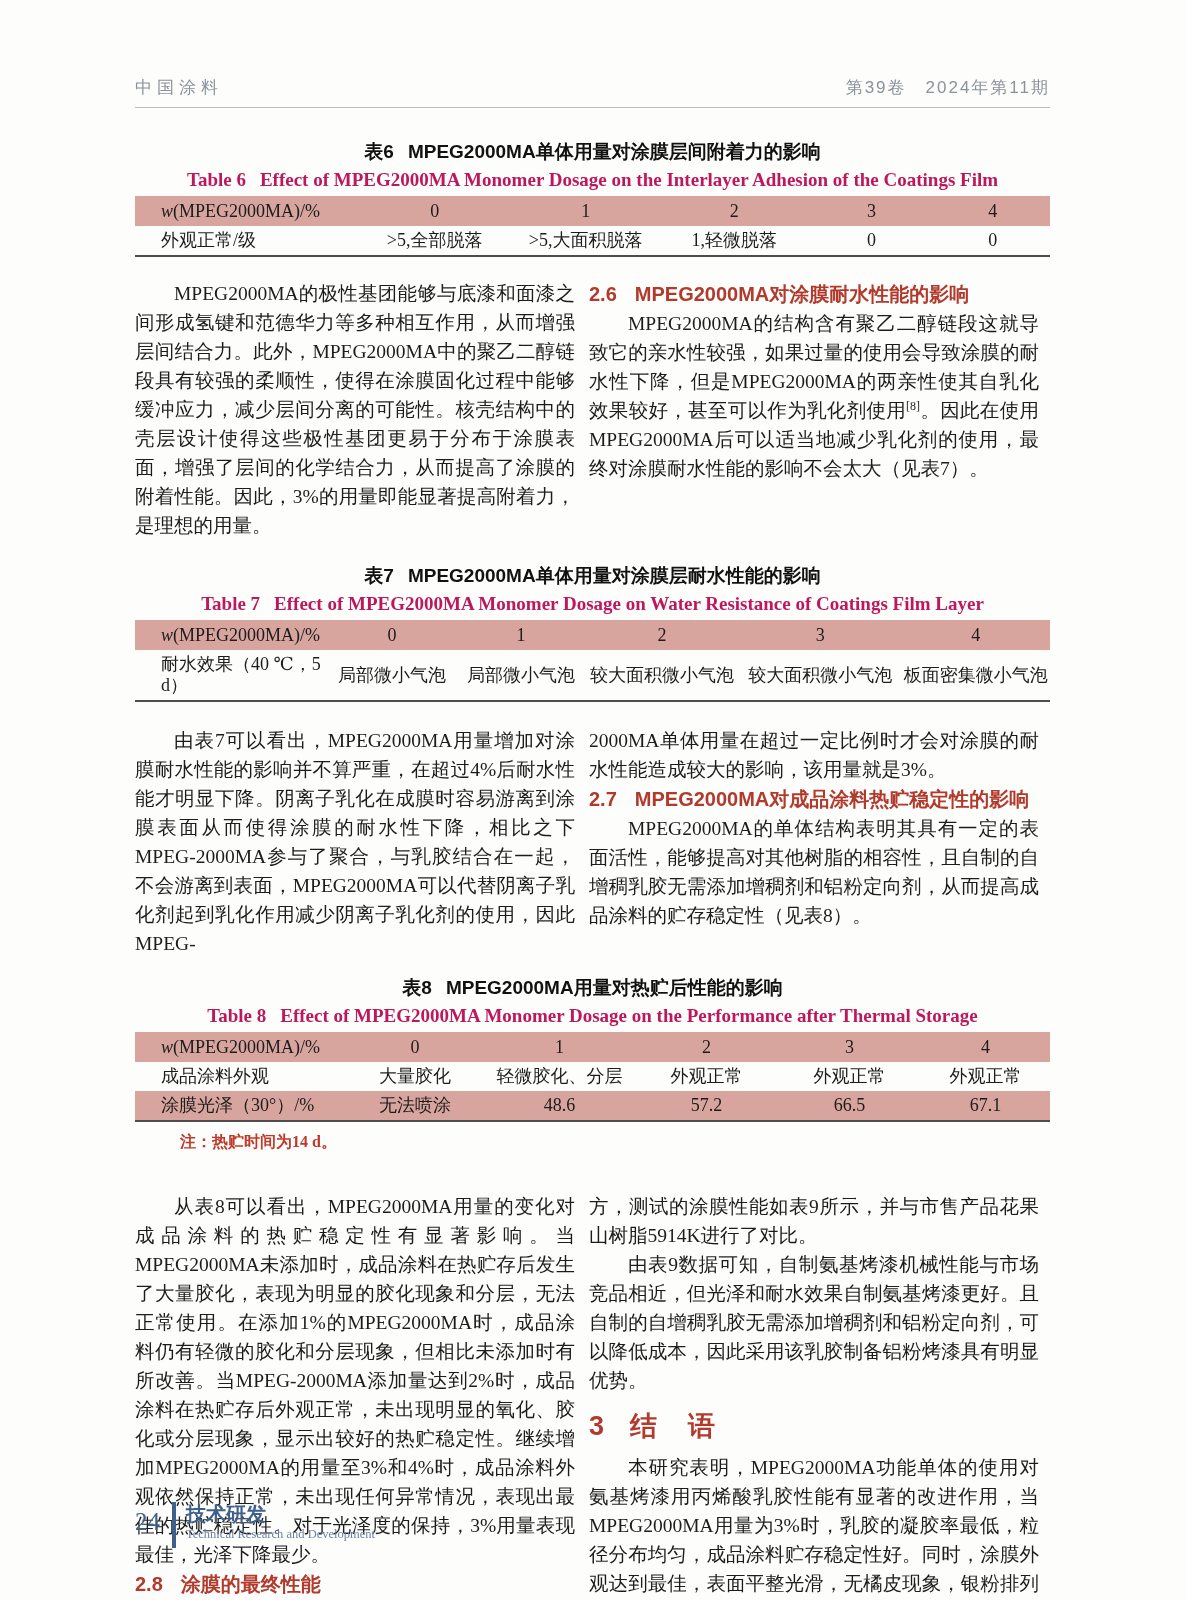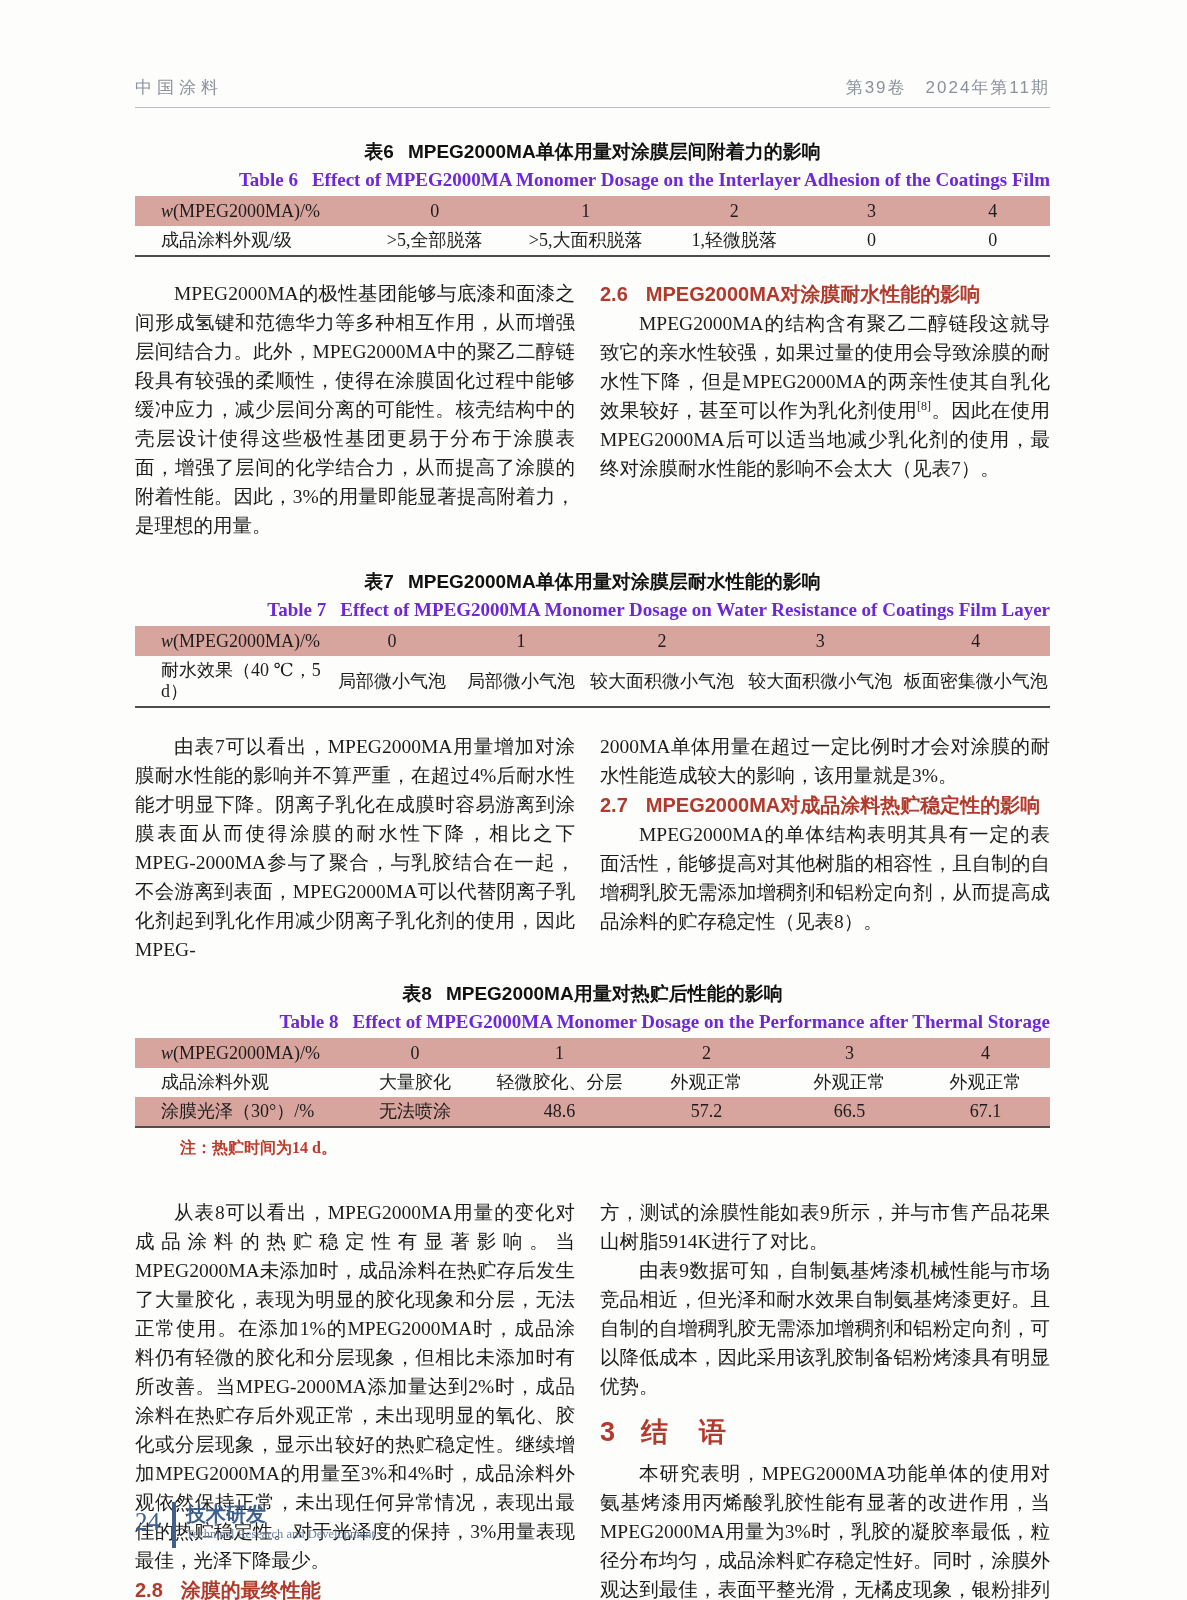--- a/index.html
+++ b/index.html
@@ -27,35 +27,35 @@
   }
   .runhead .jrnl{letter-spacing:5px;}
   .runhead .iss{letter-spacing:2px;}
   
   .cap-cn{
     margin-top:32px;text-align:center;
     font-family:"Liberation Sans","DejaVu Sans",sans-serif;
     font-weight:bold;font-size:19px;line-height:24px;color:#111;
   }
   .cap-en{
-    margin-top:4px;text-align:right;
-    font-weight:bold;font-size:19px;line-height:24px;color:#6d28d9;
+    margin-top:4px;text-align:center;
+    font-weight:bold;font-size:19px;line-height:24px;color:#be185d;
   }
   .cap-cn .cap-label{margin-right:14px;}
   .cap-en .cap-label{margin-right:14px;}
   
   table{width:100%;border-collapse:collapse;table-layout:fixed;margin-top:4px;}
   td{font-size:18px;line-height:21px;padding:4px 2px;text-align:center;vertical-align:middle;}
   td.lbl{text-align:left;padding-left:26px;}
   tr.hdr td{background:#d7a49e;height:22px;}
   tr.last td{border-bottom:2px solid #4d4d4d;}
   tr.pinkrow td{background:#d7a49e;}
   .ital{font-style:italic;}
   
-  .cols{display:flex;gap:25px;}
+  .cols{display:flex;gap:14px;}
   .colL{width:440px;flex:none;}
   .colR{width:450px;flex:none;}
   p.body{
     margin:0;font-size:19.5px;line-height:29px;
     text-align:justify;
   }
   p.indent{text-indent:2em;}
   sup{font-size:12px;line-height:0;}
   h3.sec{
     margin:0;padding:0;
@@ -120,21 +120,21 @@
     <tbody>
         <tr class="hdr">
       <td class="lbl"><span class="ital">w</span><span>(MPEG2000MA)/%</span></td>
       <td>0</td>
       <td>1</td>
       <td>2</td>
       <td>3</td>
       <td>4</td>
     </tr>
     <tr class="last">
-      <td class="lbl">成品涂料外观/级</td>
+      <td class="lbl">外观正常/级</td>
       <td>&gt;5,全部脱落</td>
       <td>&gt;5,大面积脱落</td>
       <td>1,轻微脱落</td>
       <td>0</td>
       <td>0</td>
     </tr>
   </tbody>
     </table>
 
   <div class="spacer22"></div>
@@ -144,21 +144,21 @@
       <p class="body indent">MPEG2000MA的极性基团能够与底漆和面漆之间形成氢键和范德华力等多种相互作用，从而增强层间结合力。此外，MPEG2000MA中的聚乙二醇链段具有较强的柔顺性，使得在涂膜固化过程中能够缓冲应力，减少层间分离的可能性。核壳结构中的壳层设计使得这些极性基团更易于分布于涂膜表面，增强了层间的化学结合力，从而提高了涂膜的附着性能。因此，3%的用量即能显著提高附着力，是理想的用量。</p>
     </div>
     <div class="colR">
       <h3 class="sec">
         <span class="num">2.6</span><span>MPEG2000MA对涂膜耐水性能的影响</span>
       </h3>
       <p class="body indent"><span>MPEG2000MA的结构含有聚乙二醇链段这就导致它的亲水性较强，如果过量的使用会导致涂膜的耐水性下降，但是MPEG2000MA的两亲性使其自乳化效果较好，甚至可以作为乳化剂使用</span><sup>[8]</sup><span>。因此在使用MPEG2000MA后可以适当地减少乳化剂的使用，最终对涂膜耐水性能的影响不会太大（见表7）。</span></p>
     </div>
   </div>
 
-  <div class="cap-cn" style="margin-top:30px;">
+  <div class="cap-cn" style="margin-top:24px;">
     <span class="cap-label">表7</span><span>MPEG2000MA单体用量对涂膜层耐水性能的影响</span>
   </div>
   <div class="cap-en">
     <span class="cap-label">Table 7</span><span>Effect of MPEG2000MA Monomer Dosage on Water Resistance of Coatings Film Layer</span>
   </div>
   <table>
     <colgroup>
         <col style="width:21%">
         <col style="width:14.2%">
         <col style="width:14%">

